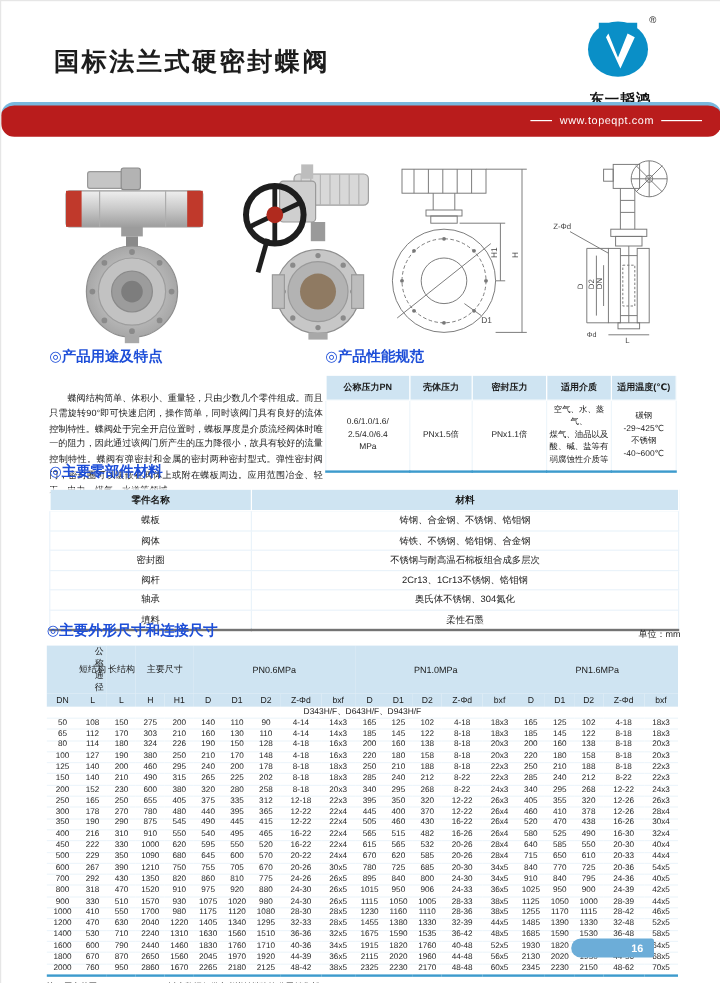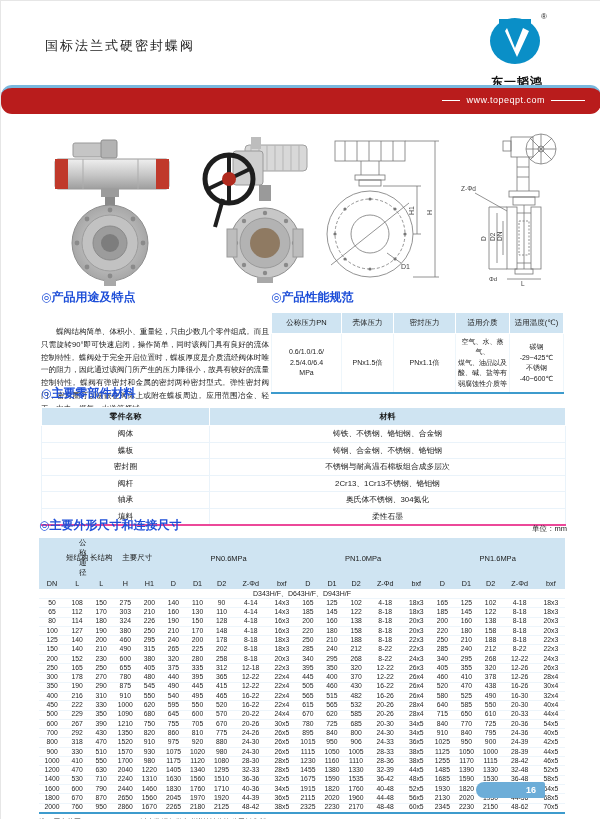--- a/index.html
+++ b/index.html
@@ -1,20 +1,20 @@
 <!DOCTYPE html>
 <html><head>
 <meta charset="utf-8">
 <style>
   html,body{margin:0;padding:0;background:#fff;}
   body{font-family:"Liberation Sans","DejaVu Sans",sans-serif;color:#1a1a1a;}
   .page{position:relative;width:600px;height:819px;background:#fff;border:1px solid #e6e6e6;overflow:hidden;margin:0 auto;}
 
   
-  .title{position:absolute;left:44px;top:36px;font-size:13px;font-weight:normal;letter-spacing:2px;color:#1c1c1c;}
+  .title{position:absolute;left:44px;top:36px;font-size:21px;font-weight:bold;letter-spacing:2px;color:#1c1c1c;}
   .logo{position:absolute;right:48px;top:10px;width:72px;text-align:center;}
   .logo .brand{font-size:12px;font-weight:bold;color:#111;letter-spacing:1px;margin-top:1px;}
   .band{position:absolute;left:0;top:84px;width:600px;height:26px;background:#b91c1c;border-top:3px solid #79b8de;border-radius:11px;}
   .band .url-wrap{position:absolute;right:16px;top:7px;display:flex;align-items:center;color:#fff;font-size:9px;letter-spacing:.5px;}
   .band .rule{height:1px;background:#fff;display:inline-block;}
   .band .rule.l{width:18px;margin-right:6px;}
   .band .rule.r{width:34px;margin-left:6px;}
 
   
   .gallery{position:absolute;left:42px;top:128px;width:528px;height:158px;display:flex;justify-content:space-between;align-items:flex-end;}
@@ -26,26 +26,26 @@
   .features{position:absolute;left:40px;top:288px;width:228px;}
   .features p{margin:20px 0 0 0;font-size:7.6px;line-height:1.68;text-align:justify;text-indent:2em;color:#222;}
 
   
   table{border-collapse:collapse;table-layout:fixed;}
   th,td{padding:0;text-align:center;vertical-align:middle;}
 
   
   .performance{position:absolute;left:270px;top:288px;width:292px;}
   .perf-table{width:292px;margin-top:6px;border-bottom:2px solid #3d9bcd;}
-  .perf-table th{background:#cfe4f2;font-size:7.5px;font-weight:normal;height:20px;border:1px solid #fff;}
+  .perf-table th{background:#cfe4f2;font-size:7.5px;font-weight:bold;height:20px;border:1px solid #fff;}
   .perf-table td{font-size:7px;height:58px;white-space:pre-line;line-height:1.5;border:1px solid #eef6fb;color:#222;}
 
   
   .materials{position:absolute;left:40px;top:384px;width:524px;}
-  .mat-table{width:524px;margin-top:5px;border-bottom:2px solid #ec4899;}
+  .mat-table{width:524px;margin-top:5px;border-bottom:2px solid #737373;}
   .mat-table th{background:#cfe4f2;font-size:8px;font-weight:bold;height:17px;border:1px solid #fff;}
   .mat-table td{font-size:7.8px;height:15.5px;border:1px solid #eaf3fa;color:#222;}
 
   
   .dimensions{position:absolute;left:38px;top:516px;width:528px;}
   .dim-head{display:flex;justify-content:space-between;align-items:flex-end;}
   .unit{font-size:7.5px;color:#222;}
   .dim-table{width:526px;margin-top:4px;border-bottom:2px solid #3d9bcd;}
   .dim-table thead th{background:#cfe4f2;font-weight:normal;font-size:7.2px;}
   .dim-table thead tr.g th{height:12px;font-size:7.5px;}
@@ -294,26 +294,26 @@
           <col style="width:356px">
         </colgroup>
       <thead>
           <tr>
             <th>零件名称</th>
             <th>材料</th>
           </tr>
         </thead>
       <tbody>
           <tr>
+            <td>蝶板</td>
+            <td>铸钢、合金钢、不锈钢、铬钼钢</td>
+          </tr>
+          <tr>
             <td>阀体</td>
             <td>铸铁、不锈钢、铬钼钢、合金钢</td>
-          </tr>
-          <tr>
-            <td>蝶板</td>
-            <td>铸钢、合金钢、不锈钢、铬钼钢</td>
           </tr>
           <tr>
             <td>密封圈</td>
             <td>不锈钢与耐高温石棉板组合成多层次</td>
           </tr>
           <tr>
             <td>阀杆</td>
             <td>2Cr13、1Cr13不锈钢、铬钼钢</td>
           </tr>
           <tr>

